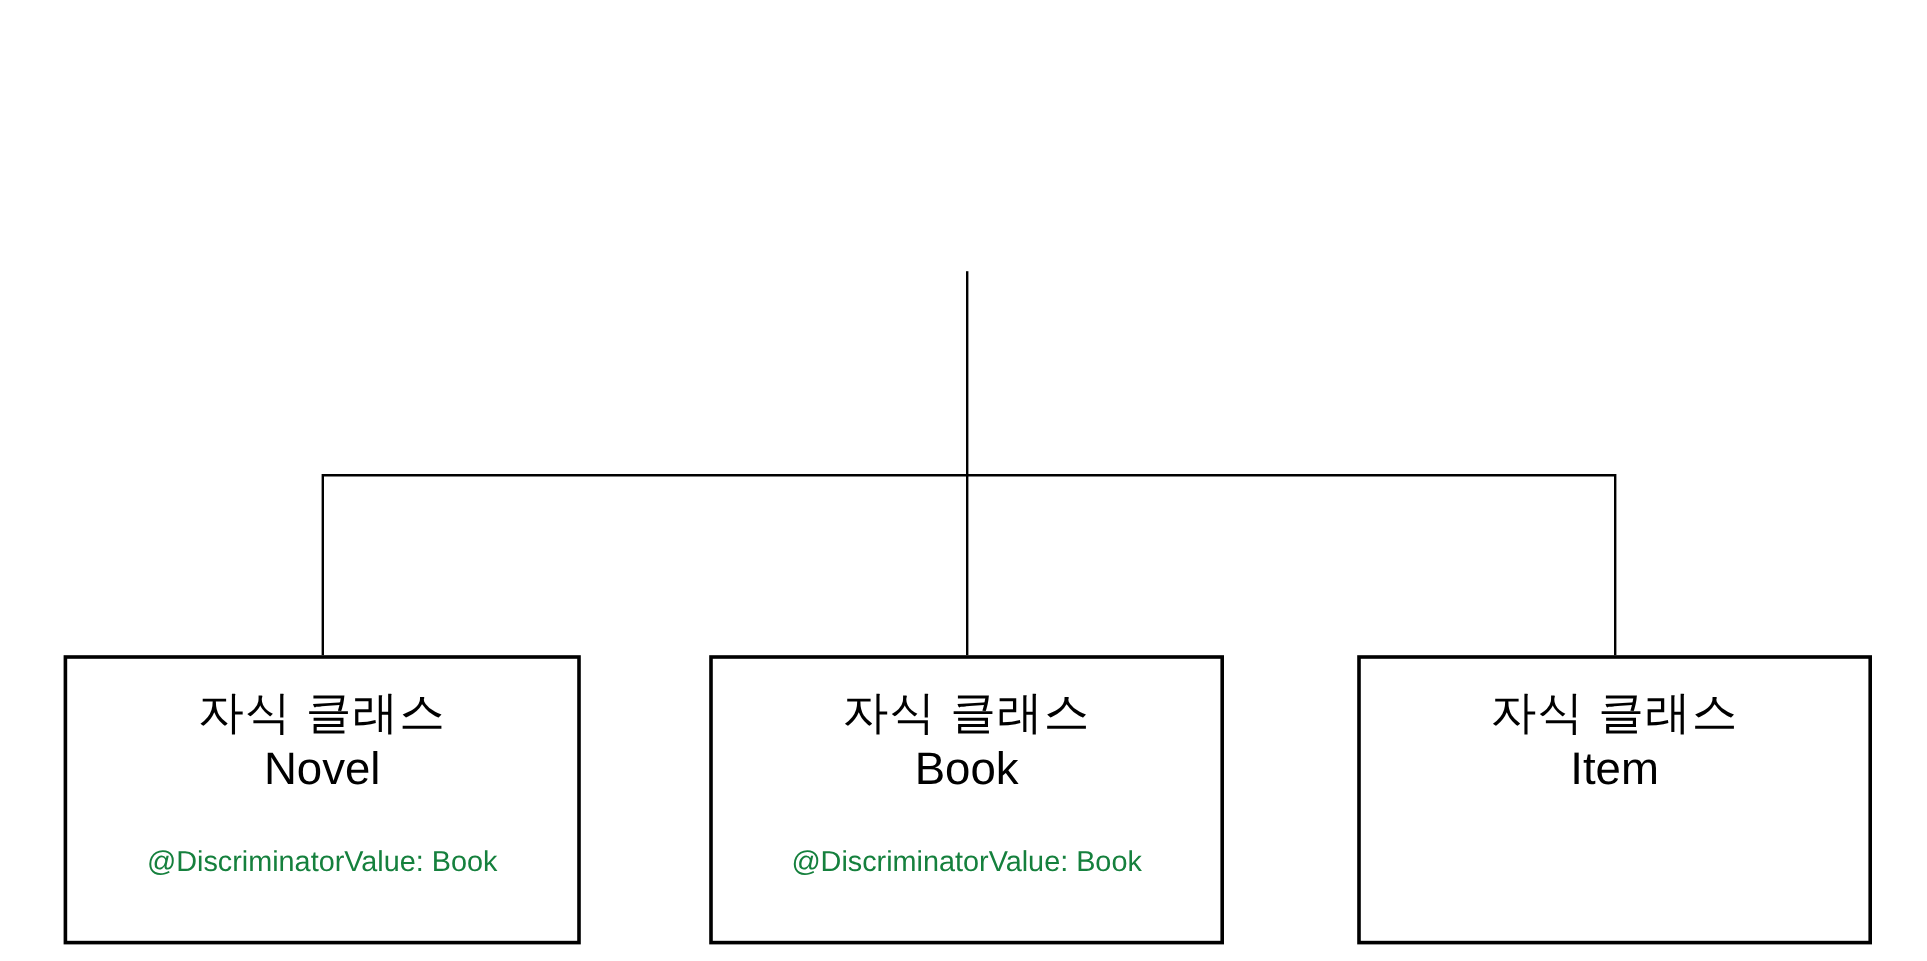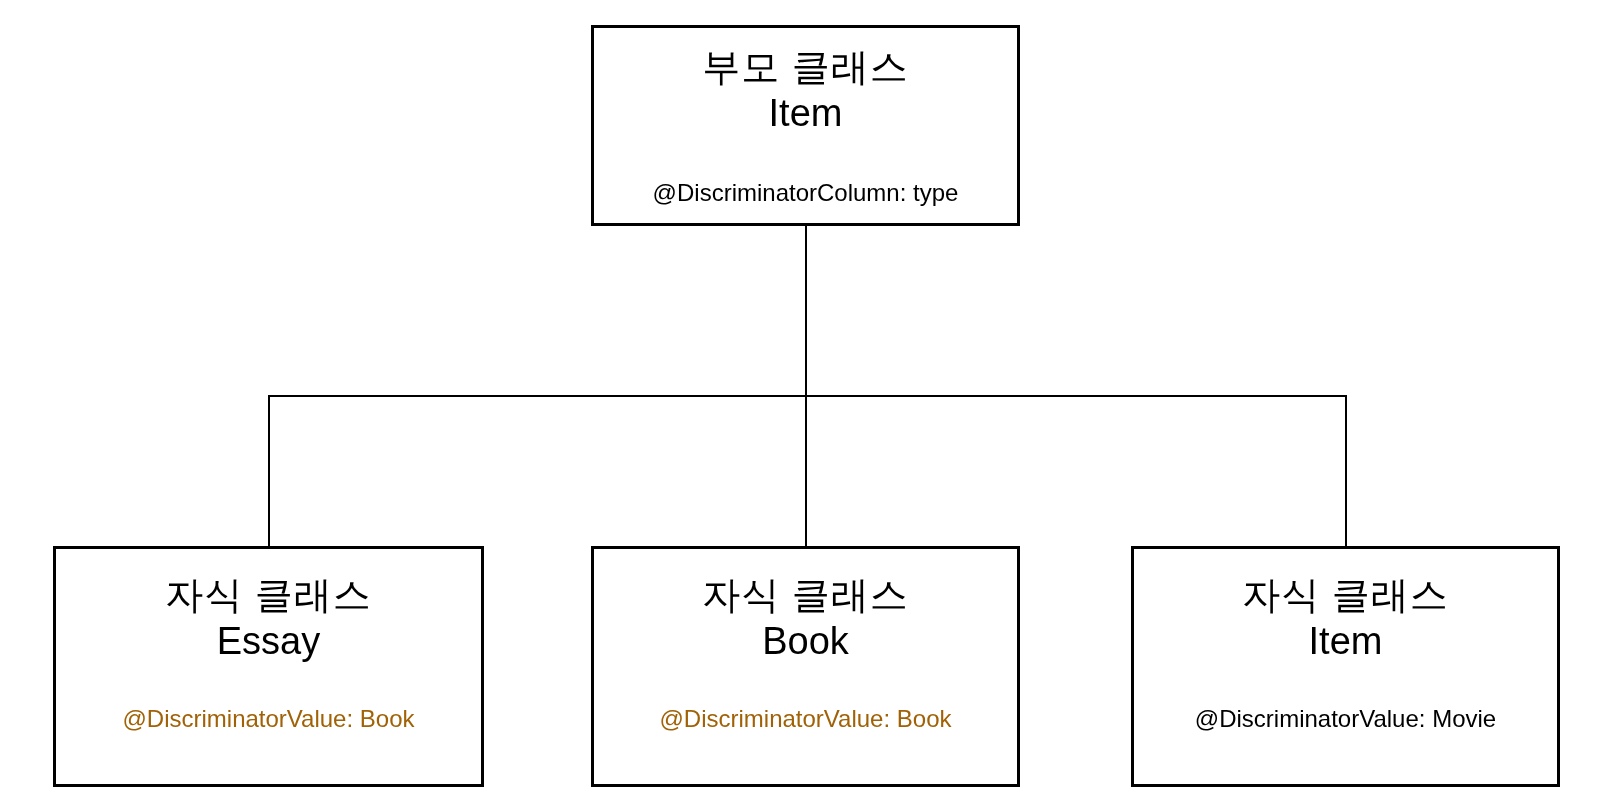--- a/index.html
+++ b/index.html
@@ -50,21 +50,21 @@
   }
   .class-annotation {
     font-size: 24px;
     line-height: 30px;
     white-space: nowrap;
   }
   .box-parent .class-annotation { margin-top: 42px; }
   .box-child  .class-annotation { margin-top: 40px; }
 
   
-  [data-color="#ff0000"] { color: #a16207; }
+  [data-color="#ff0000"] { color: #15803d; }
   [data-color="#000000"] { color: #000000; }
 </style>
 </head>
 <body>
 
 <div class="canvas">
 
   <svg class="connectors" viewBox="0 0 1606 801" xmlns="http://www.w3.org/2000/svg">
 
     <line x1="806" y1="226" x2="806" y2="396" stroke="#000000" stroke-width="2"></line>
@@ -73,37 +73,31 @@
 
     <line x1="269" y1="395" x2="269" y2="551" stroke="#000000" stroke-width="2"></line>
     <line x1="806" y1="395" x2="806" y2="551" stroke="#000000" stroke-width="2"></line>
     <line x1="1346" y1="395" x2="1346" y2="551" stroke="#000000" stroke-width="2"></line>
 
     <polygon points="261,549 277,549 269,562" fill="#000000"></polygon>
     <polygon points="798,549 814,549 806,562" fill="#000000"></polygon>
     <polygon points="1338,549 1354,549 1346,562" fill="#000000"></polygon>
   </svg>
 
-  <div class="class-box box-parent">
-    <div class="class-title">부모 클래스</div>
-    <div class="class-name">Item</div>
-    <div class="class-annotation" data-color="#000000">@DiscriminatorColumn: type</div>
-  </div>
 
   <div class="class-box box-child box-child-1">
     <div class="class-title">자식 클래스</div>
-    <div class="class-name">Essay</div>
+    <div class="class-name">Novel</div>
     <div class="class-annotation" data-color="#ff0000">@DiscriminatorValue: Book</div>
   </div>
 
   <div class="class-box box-child box-child-2">
     <div class="class-title">자식 클래스</div>
     <div class="class-name">Book</div>
     <div class="class-annotation" data-color="#ff0000">@DiscriminatorValue: Book</div>
   </div>
 
   <div class="class-box box-child box-child-3">
     <div class="class-title">자식 클래스</div>
     <div class="class-name">Item</div>
-    <div class="class-annotation" data-color="#000000">@DiscriminatorValue: Movie</div>
   </div>
 
 </div>
 
 </body></html>

